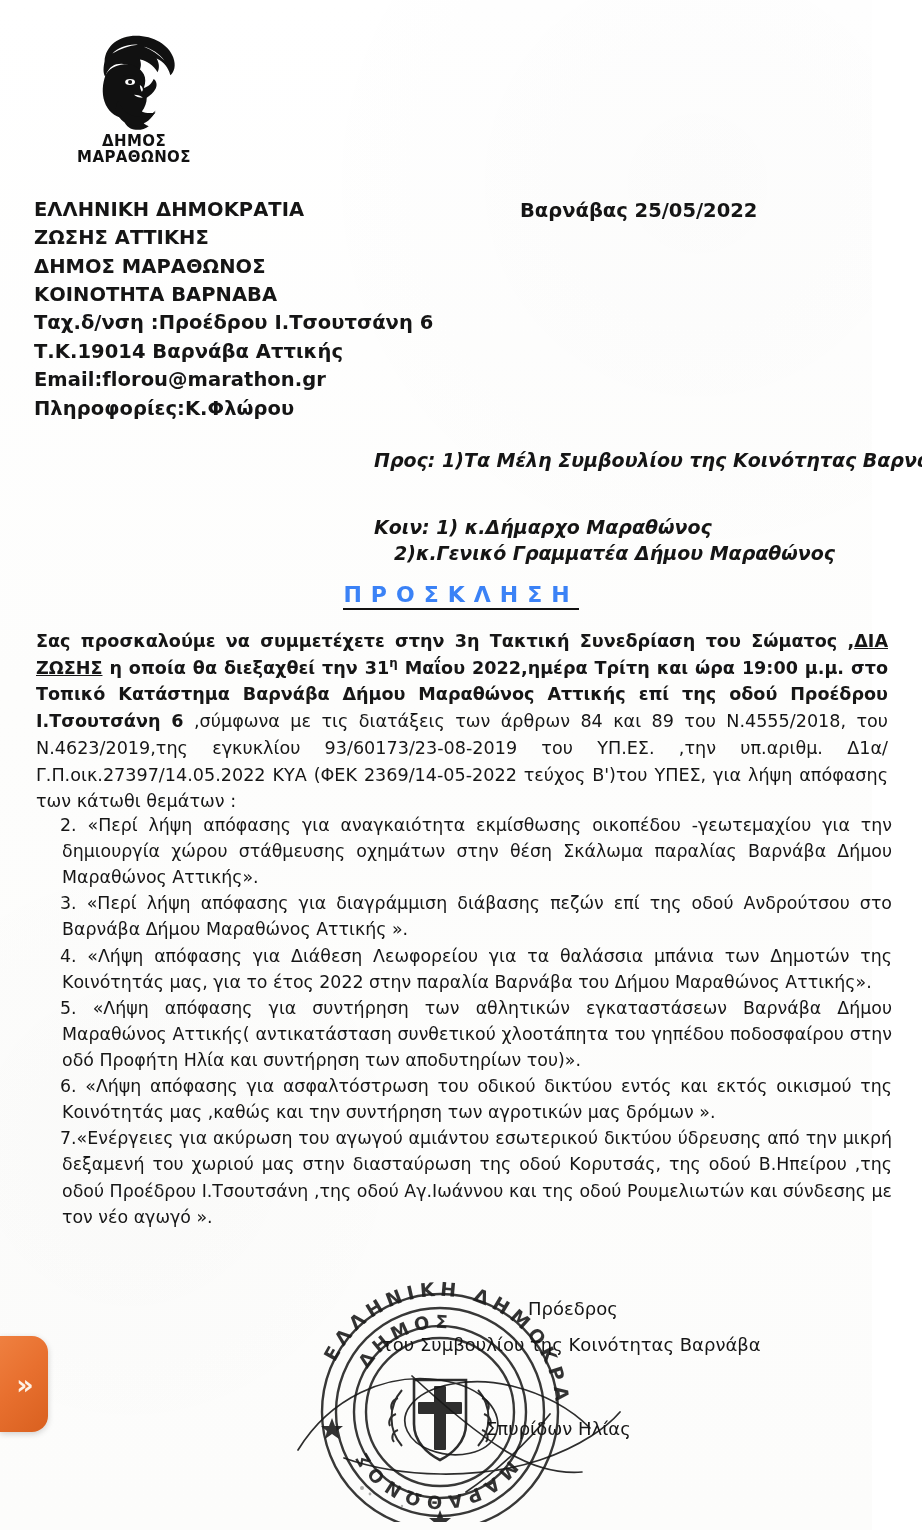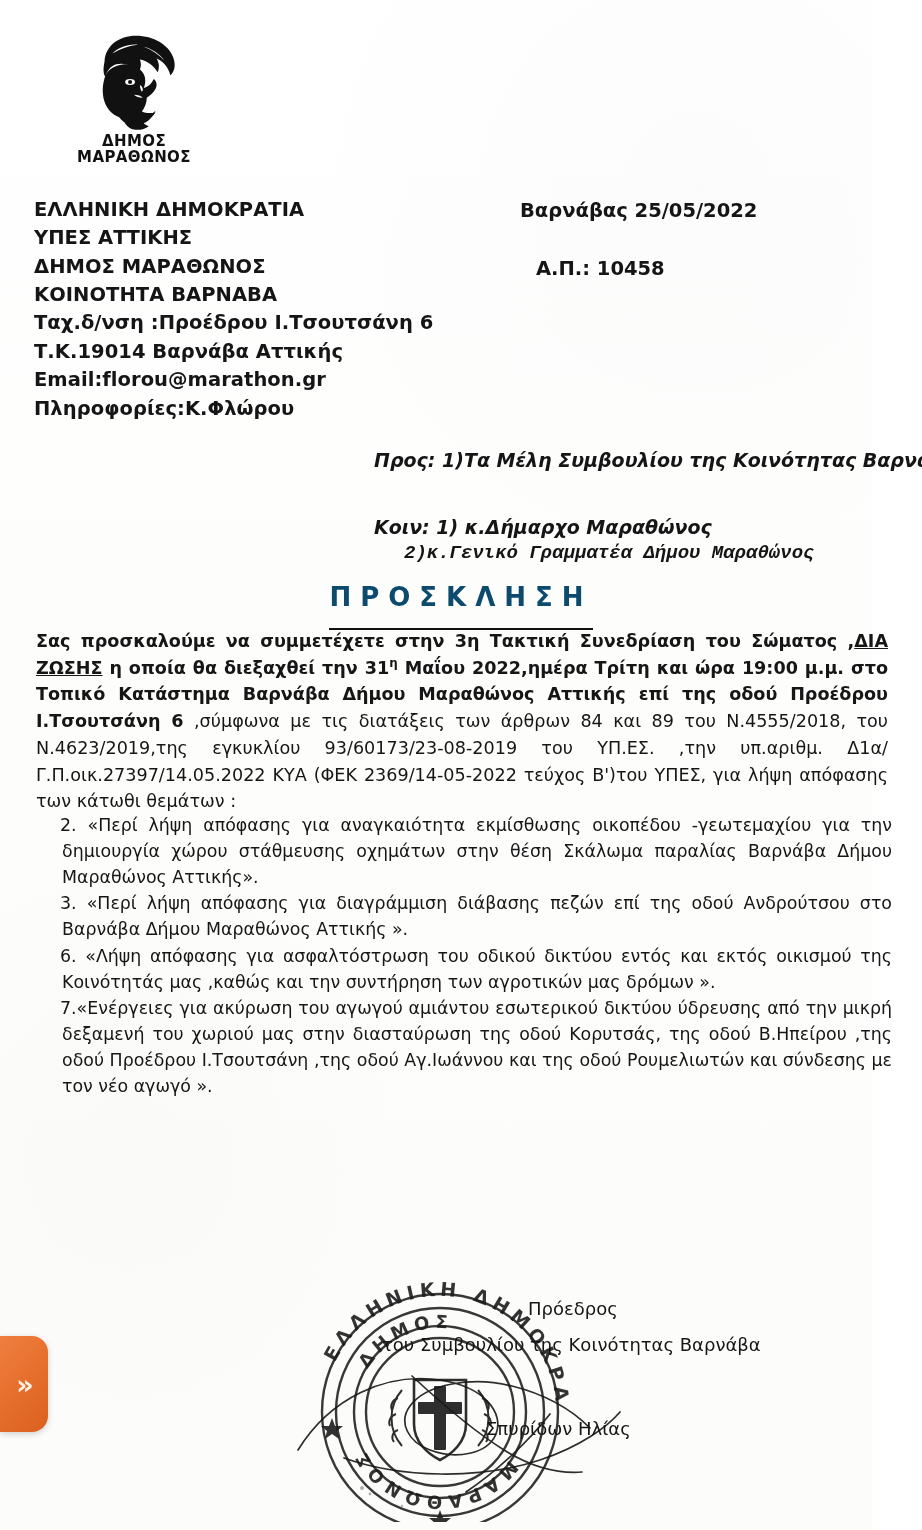--- a/index.html
+++ b/index.html
@@ -118,39 +118,38 @@
     font-weight: 700;
     font-size: 19px;
     color: #151515;
     line-height: 1.34;
     white-space: nowrap;
   }
   .recipients .cc-line {
     margin-top: 42px;
   }
   .recipients .cc-line2 {
-    margin-left: 30px;
-    font-family: Liberation Mono, monospace;
+    margin-left: 20px;
   }
 
   
   .doc-title {
     position: absolute;
     left: 0;
     top: 582px;
     width: 922px;
     text-align: center;
   }
   .doc-title span {
-    font-size: 26px;
+    font-size: 22px;
     font-weight: 700;
     letter-spacing: 9px;
-    color: #0c4a6e;
+    color: #3b82f6;
     border-bottom: 2px solid #111;
-    padding-bottom: 16px;
+    padding-bottom: 1px;
   }
 
   
   .intro {
     position: absolute;
     left: 36px;
     top: 628px;
     width: 852px;
     font-size: 17.6px;
     line-height: 1.52;
@@ -312,51 +311,52 @@
           <path d="M70 19 C78 21 86 26 91 33 C85 27 78 22 70 19 Z" fill="#fff"></path>
         </g>
       </svg>
       <div class="logo-caption">ΔΗΜΟΣ
 ΜΑΡΑΘΩΝΟΣ</div>
     </div>
   </div>
 
   <div class="address-block">
     <div class="address-line">ΕΛΛΗΝΙΚΗ ΔΗΜΟΚΡΑΤΙΑ</div>
-    <div class="address-line">ΥΠΕΣ ΑΤΤΙΚΗΣ</div>
+    <div class="address-line">ΖΩΣΗΣ ΑΤΤΙΚΗΣ</div>
     <div class="address-line">ΔΗΜΟΣ ΜΑΡΑΘΩΝΟΣ</div>
     <div class="address-line">ΚΟΙΝΟΤΗΤΑ ΒΑΡΝΑΒΑ</div>
     <div class="address-line">Ταχ.δ/νση :Προέδρου Ι.Τσουτσάνη 6</div>
     <div class="address-line">Τ.Κ.19014 Βαρνάβα Αττικής</div>
     <div class="address-line">Email:florou@marathon.gr</div>
     <div class="address-line">Πληροφορίες:Κ.Φλώρου</div>
   </div>
 
   <div class="date-block">
     <div class="date-line">Βαρνάβας 25/05/2022</div>
-    <div class="protocol-line">Α.Π.:  10458</div>
   </div>
 
   <div class="recipients">
     <div class="to-line">Προς: 1)Τα Μέλη Συμβουλίου της Κοινότητας Βαρνάβα</div>
     <div class="cc-line">Κοιν: 1) κ.Δήμαρχο Μαραθώνος</div>
     <div class="cc-line2">2)κ.Γενικό Γραμματέα Δήμου Μαραθώνος</div>
   </div>
 
   <div class="doc-title">
     <span>ΠΡΟΣΚΛΗΣΗ</span>
   </div>
 
   <div class="intro">
     <span class="strong-part">Σας προσκαλούμε να συμμετέχετε στην 3η Τακτική  Συνεδρίαση  του Σώματος ,</span><span class="underline-em">ΔΙΑ ΖΩΣΗΣ</span><span class="strong-part"> η οποία θα διεξαχθεί την 31</span><sup class="strong-part">η</sup><span class="strong-part"> Μαΐου 2022,ημέρα Τρίτη και ώρα 19:00 μ.μ. στο Τοπικό Κατάστημα Βαρνάβα Δήμου Μαραθώνος  Αττικής επί  της οδού  Προέδρου Ι.Τσουτσάνη 6</span><span> ,σύμφωνα  με τις διατάξεις των άρθρων 84 και 89 του Ν.4555/2018, του Ν.4623/2019,της εγκυκλίου 93/60173/23-08-2019 του ΥΠ.ΕΣ. ,την υπ.αριθμ.  Δ1α/Γ.Π.οικ.27397/14.05.2022 ΚΥΑ (ΦΕΚ 2369/14-05-2022 τεύχος Β')του ΥΠΕΣ,  για λήψη απόφασης των  κάτωθι θεμάτων   :</span>
   </div>
 
   <div class="agenda">
     <div class="agenda-item indent-first">2. «Περί λήψη απόφασης  για αναγκαιότητα εκμίσθωσης οικοπέδου -γεωτεμαχίου για την δημιουργία χώρου στάθμευσης οχημάτων στην θέση Σκάλωμα παραλίας Βαρνάβα Δήμου Μαραθώνος Αττικής».</div>
     <div class="agenda-item indent-first">3. «Περί λήψη απόφασης  για διαγράμμιση διάβασης πεζών επί της οδού Ανδρούτσου στο Βαρνάβα Δήμου Μαραθώνος Αττικής ».</div>
+    <div class="agenda-item indent-first">4. «Λήψη απόφασης  για Διάθεση Λεωφορείου για τα θαλάσσια μπάνια των Δημοτών της Κοινότητάς μας, για το έτος 2022 στην παραλία  Βαρνάβα του Δήμου Μαραθώνος Αττικής».</div>
+    <div class="agenda-item indent-first">5. «Λήψη απόφασης  για  συντήρηση των  αθλητικών εγκαταστάσεων Βαρνάβα  Δήμου Μαραθώνος Αττικής( αντικατάσταση συνθετικού χλοοτάπητα του γηπέδου ποδοσφαίρου στην οδό Προφήτη Ηλία και συντήρηση των αποδυτηρίων του)».</div>
     <div class="agenda-item indent-first">6. «Λήψη απόφασης για ασφαλτόστρωση του οδικού δικτύου  εντός και εκτός οικισμού  της Κοινότητάς μας ,καθώς και την  συντήρηση των αγροτικών μας  δρόμων ».</div>
     <div class="agenda-item indent-first">7.«Ενέργειες για ακύρωση του   αγωγού αμιάντου εσωτερικού δικτύου ύδρευσης από την μικρή δεξαμενή του χωριού μας  στην διασταύρωση της οδού Κορυτσάς, της οδού Β.Ηπείρου ,της οδού Προέδρου Ι.Τσουτσάνη ,της οδού Αγ.Ιωάννου και της οδού Ρουμελιωτών και σύνδεσης με τον νέο αγωγό ».</div>
   </div>
 
   <div class="signature-area">
 
     <div class="stamp">
       <svg viewBox="0 0 268 240" width="268" height="240" aria-hidden="true">
         <defs>
           <path id="outerArcTop" d="M 134 130 m -116 0 a 116 116 0 1 1 232 0" fill="none"></path>

